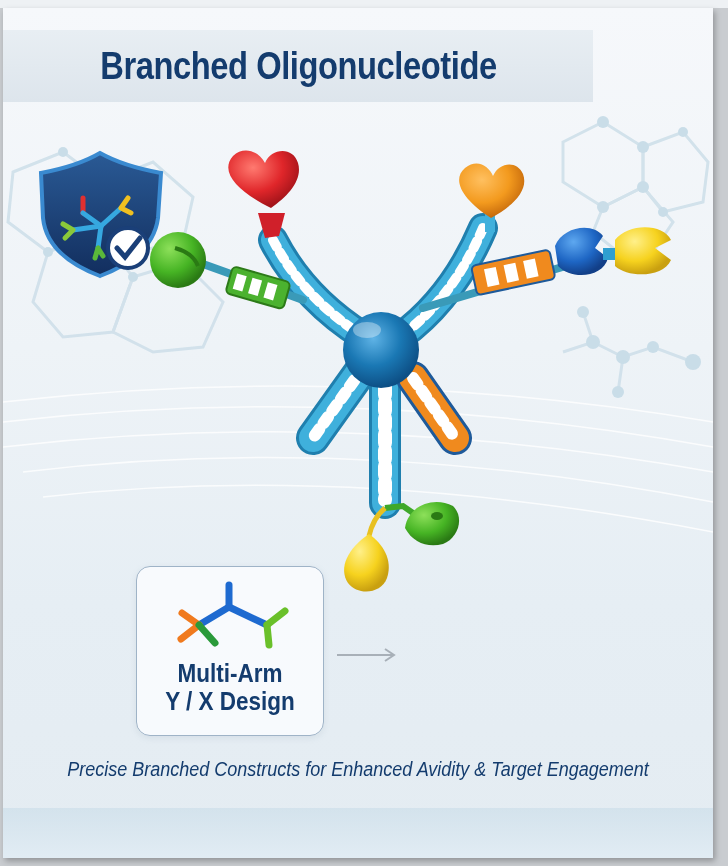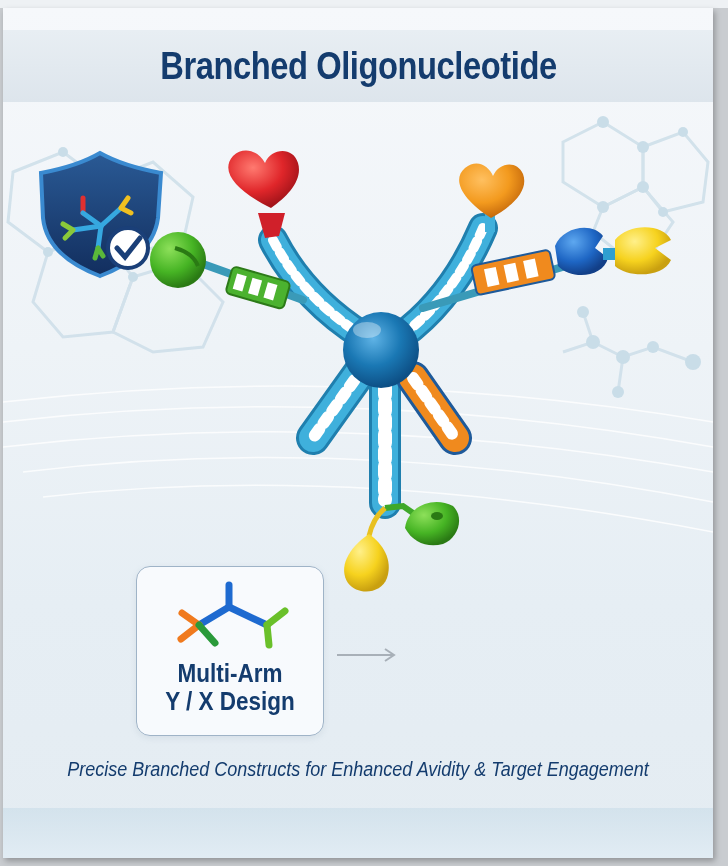--- a/index.html
+++ b/index.html
@@ -10,21 +10,21 @@
     position: relative;
   }
   .frame-top { position: absolute; left: 0; top: 0; width: 728px; height: 8px; background: #eef1f4; }
   .card {
     position: absolute; left: 3px; top: 8px; width: 710px; height: 850px;
     background: linear-gradient(180deg, #f6f8fb 0%, #eef3f7 40%, #e6eef4 70%, #e4ecf2 100%);
     box-shadow: 2px 3px 6px rgba(0,0,0,0.28);
     overflow: hidden;
   }
   .title-bar {
-    position: absolute; left: 0; top: 22px; width: 710px; height: 72px;
+    position: absolute; left: 0; top: 22px; width: 590px; height: 72px;
     background: linear-gradient(180deg, #e8eef3 0%, #dde5ec 100%);
     display: flex; align-items: center; justify-content: center;
   }
   .title {
     color: #143c6e; font-family: "Liberation Sans", sans-serif;
     font-weight: bold; font-size: 38px; letter-spacing: -0.5px;
     transform: scaleX(0.86); transform-origin: center;
   }
   .bg-svg { position: absolute; left: 0; top: 94px; }
   .main-svg { position: absolute; left: 0; top: 0; }

